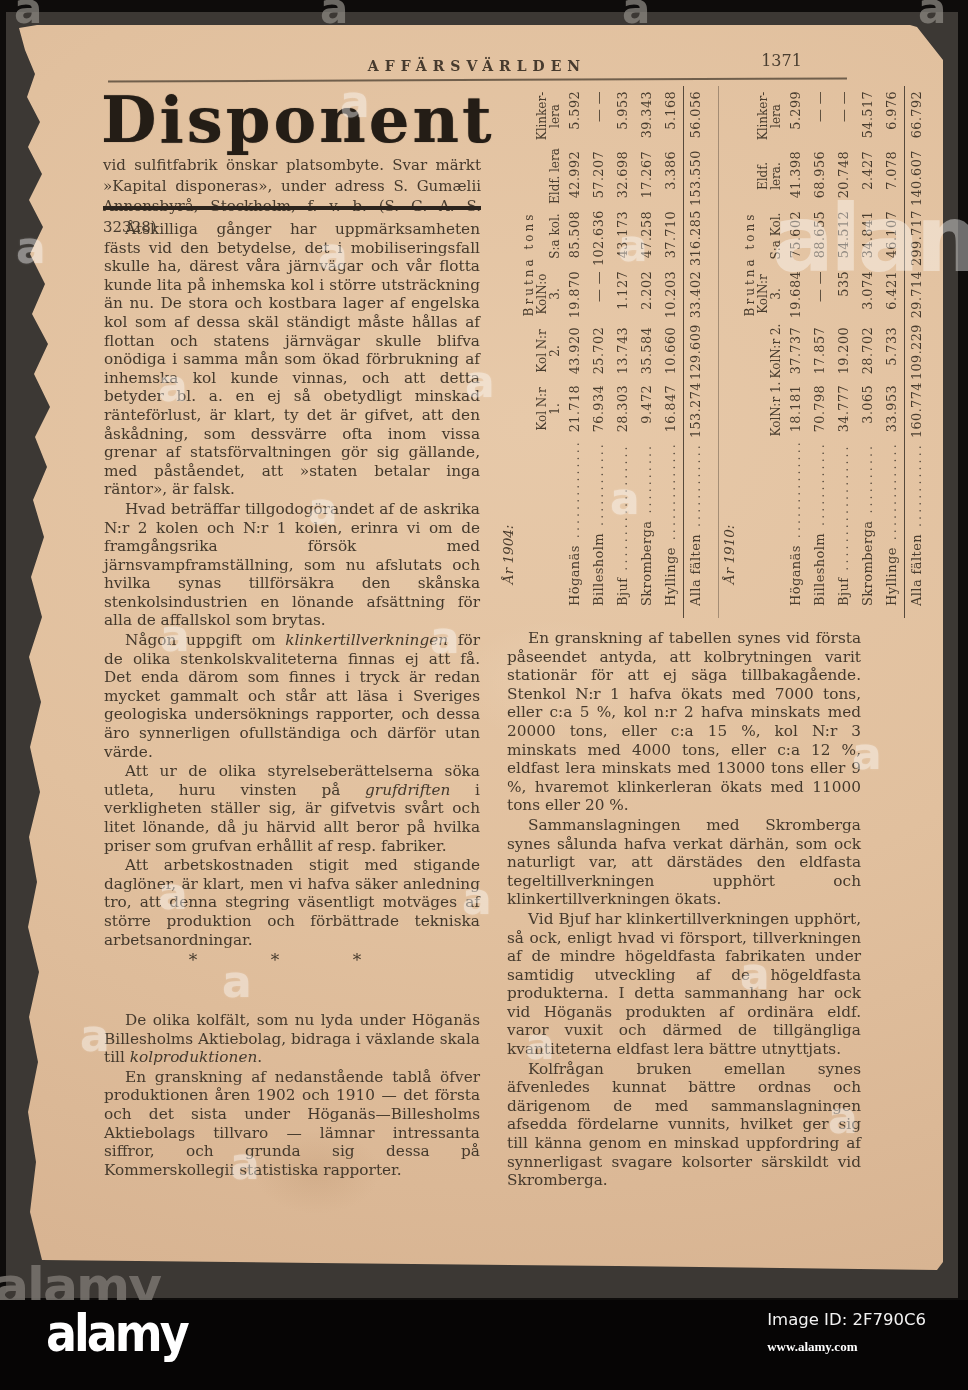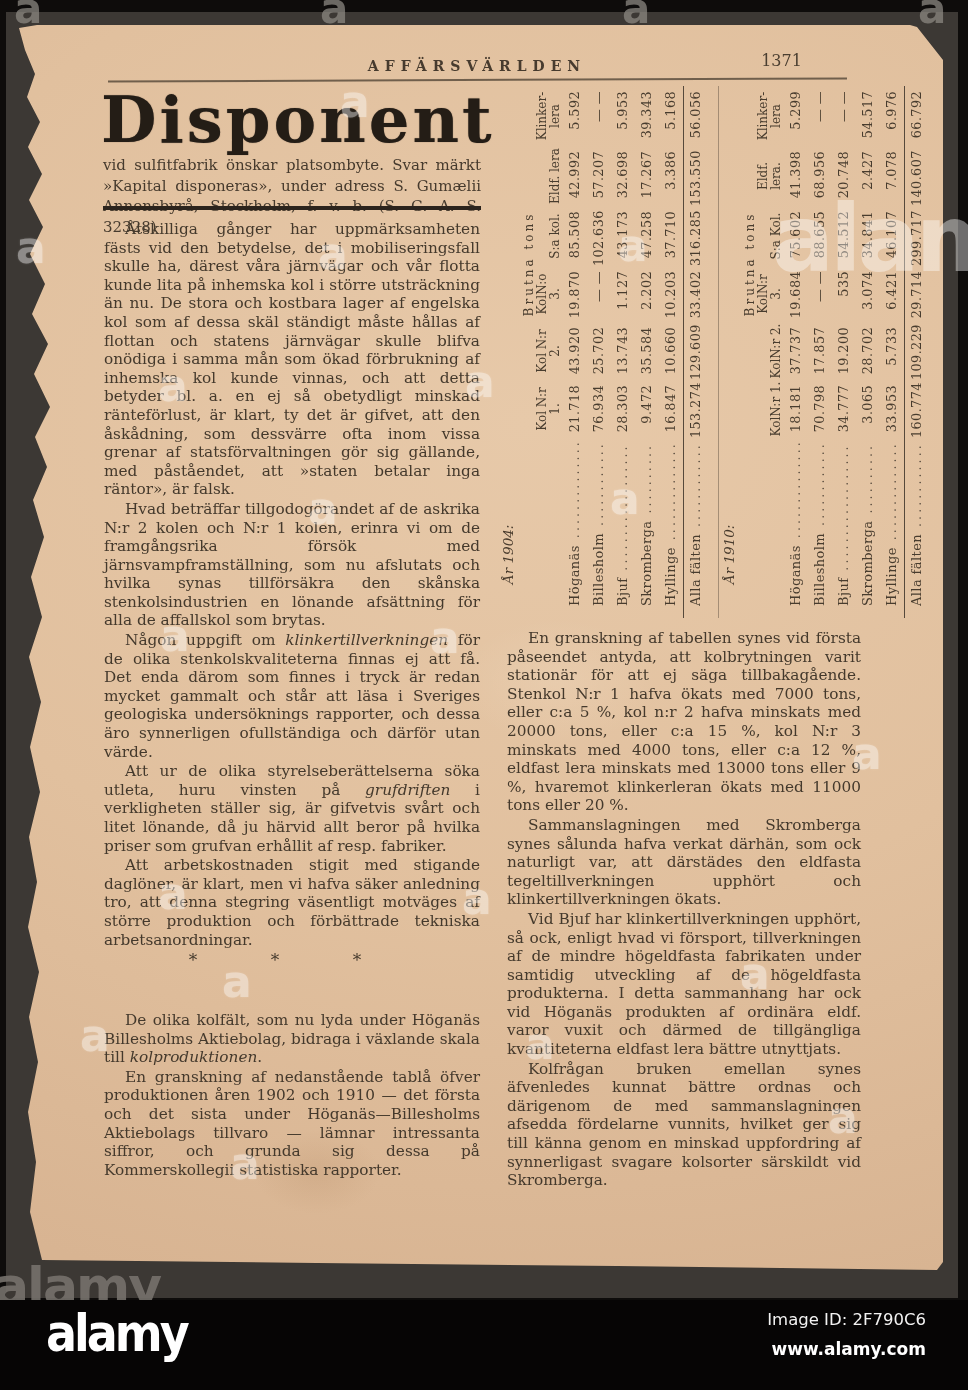--- a/index.html
+++ b/index.html
@@ -62,24 +62,24 @@
   
   .wm{position:absolute;font-family:"DejaVu Sans","Liberation Sans",sans-serif;font-weight:bold;
       color:#ffffff;opacity:.42;pointer-events:none;}
   .wm-a{font-size:44px;text-shadow:0 0 2px rgba(255,255,255,.5);}
   .wm-big{font-size:92px;opacity:.40;letter-spacing:-4px;}
   .wm-ghost{font-size:52px;color:#76716c;opacity:.9;letter-spacing:-2px;}
   
   .bar{position:absolute;left:0;top:1300px;width:968px;height:90px;background:#060505;}
   .alamy-logo{position:absolute;left:46px;top:6px;font-family:"DejaVu Sans","Liberation Sans",sans-serif;
       font-weight:bold;font-size:46px;color:#fff;letter-spacing:-3px;transform:scaleY(1.12);}
-  .bar-right{position:absolute;right:42px;top:10px;text-align:right;color:#fff;
+  .bar-right{position:absolute;right:42px;top:10px;color:#fff;
       font-family:"DejaVu Sans","Liberation Sans",sans-serif;}
   .img-id{font-size:16.5px;opacity:.95;}
-  .alamy-url{font-size:17px;font-weight:bold;margin-top:10px;}
+  .alamy-url{font-size:13px;font-weight:bold;margin-top:10px;font-family:Liberation Serif, serif;}
 </style>
 </head>
 <body>
 
 <div id="stage">
   <div class="mat"></div>
 
   <span class="strip-a" style="left:14px">a</span>
   <span class="strip-a" style="left:320px">a</span>
   <span class="strip-a" style="left:622px">a</span>

